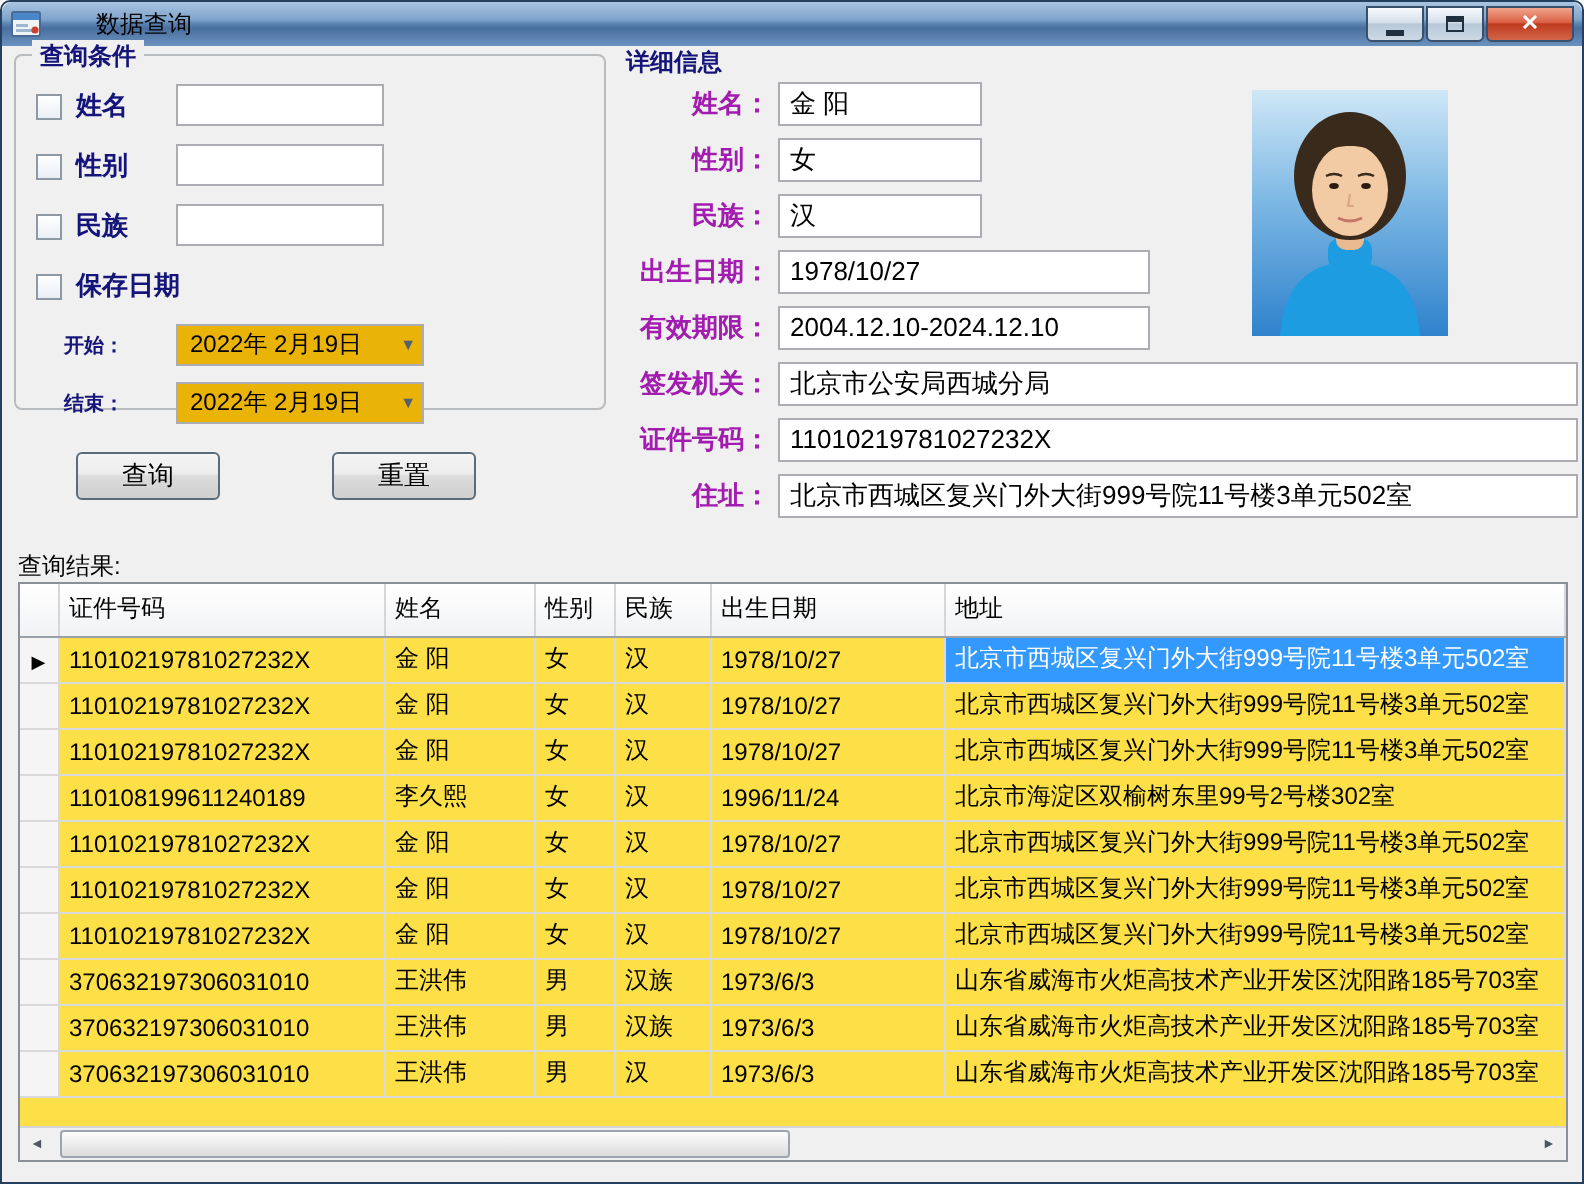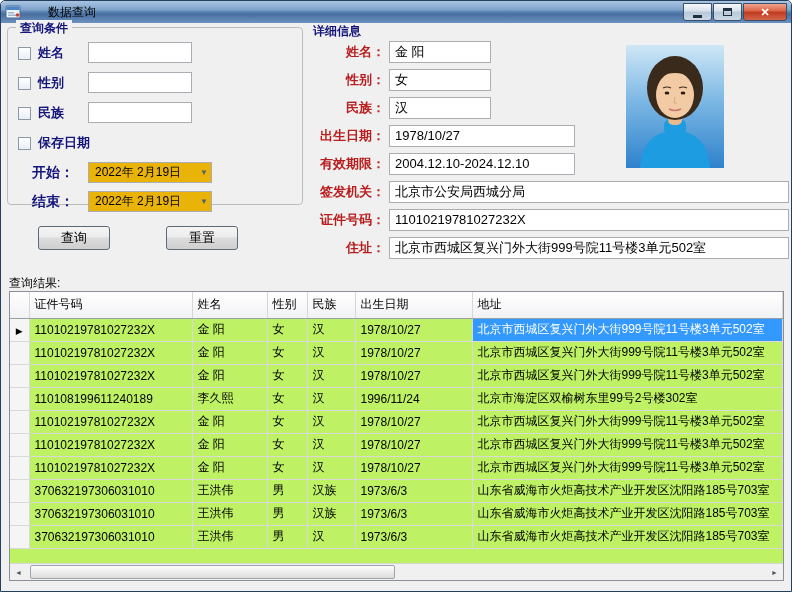--- a/index.html
+++ b/index.html
@@ -47,56 +47,56 @@
   .cond-row { position:absolute; left:10px; height:22px; display:flex; align-items:center; }
   .checkbox {
     width:13px; height:13px; border:1px solid #8e99a6;
     background:linear-gradient(180deg,#ffffff,#e9eff6); margin-right:7px; flex:0 0 auto;
   }
   .cond-label { color:#14147a; font-weight:bold; font-size:13px; }
   .cond-input {
     position:absolute; left:80px; width:104px; height:21px;
     border:1px solid #abadb3; background:#fff; font-family:inherit; font-size:13px; padding:0 4px;
   }
-  .date-label { color:#14147a; font-weight:bold; font-size:14px; }
+  .date-label { color:#14147a; font-weight:bold; font-size:10px; }
   .datepicker {
     position:absolute; left:80px; width:124px; height:21px;
     border:1px solid #abadb3; background:#eab308;
     display:flex; align-items:center; padding:0 3px 0 6px; font-size:12px;
   }
   .datepicker .dp-text { flex:1; white-space:nowrap; overflow:hidden; }
   .dd-arrow { font-size:8px; color:#53606e; margin-left:4px; }
   .btn {
     position:absolute; width:72px; height:24px;
     border:1px solid #5c6b7a; border-radius:3px;
     background:linear-gradient(180deg,#f5f5f5,#ececec 45%,#dcdcdc 50%,#cfcfcf);
     display:flex; align-items:center; justify-content:center;
     font-size:13px; cursor:default;
   }
   
   .detail { position:absolute; left:304px; top:22px; width:480px; height:250px; }
   .detail-title { position:absolute; left:8px; top:0; color:#14147a; font-weight:bold; }
   .detail-row { position:absolute; left:0; display:flex; align-items:center; height:22px; }
   .detail-label {
     width:80px; text-align:right; margin-right:4px;
-    color:#b91c1c; font-weight:bold; font-size:13px; flex:0 0 auto; white-space:nowrap;
+    color:#a21caf; font-weight:bold; font-size:13px; flex:0 0 auto; white-space:nowrap;
   }
   .field-value {
     height:22px; line-height:20px; border:1px solid #abadb3; background:#fff;
     padding:0 5px; font-size:13px; color:#000; white-space:nowrap; overflow:hidden;
   }
   .w-s { width:102px; } .w-m { width:186px; } .w-l { width:400px; }
   
   .photo { position:absolute; left:625px; top:44px; width:98px; height:123px; }
   .photo svg { display:block; }
   
   .results-label { position:absolute; left:8px; top:274px; color:#000; }
   .grid {
     position:absolute; left:8px; top:290px; width:775px; height:290px;
-    border:1px solid #8a8f98; background:#bef264;
+    border:1px solid #8a8f98; background:#fde047;
   }
   .grid-viewport { position:absolute; left:0; top:0; right:0; bottom:17px; overflow:hidden; }
   table.results { border-collapse:collapse; table-layout:fixed; width:773px; }
   table.results th {
     height:26px; font-weight:normal; text-align:left; padding:0 5px;
     background:linear-gradient(180deg,#ffffff,#f1f2f4);
     border-right:1px solid #d6d6d6; border-bottom:1px solid #9aa0a8;
     white-space:nowrap; overflow:hidden;
   }
   table.results th.sel-h { padding:0; }

